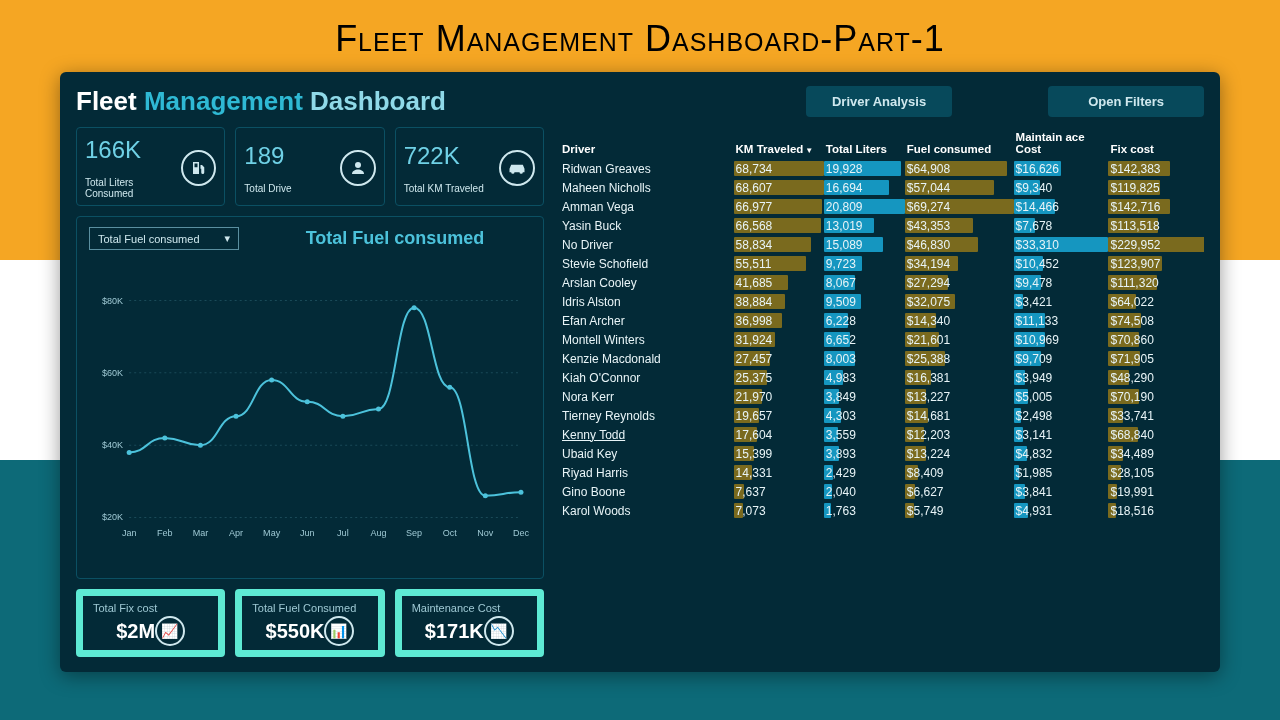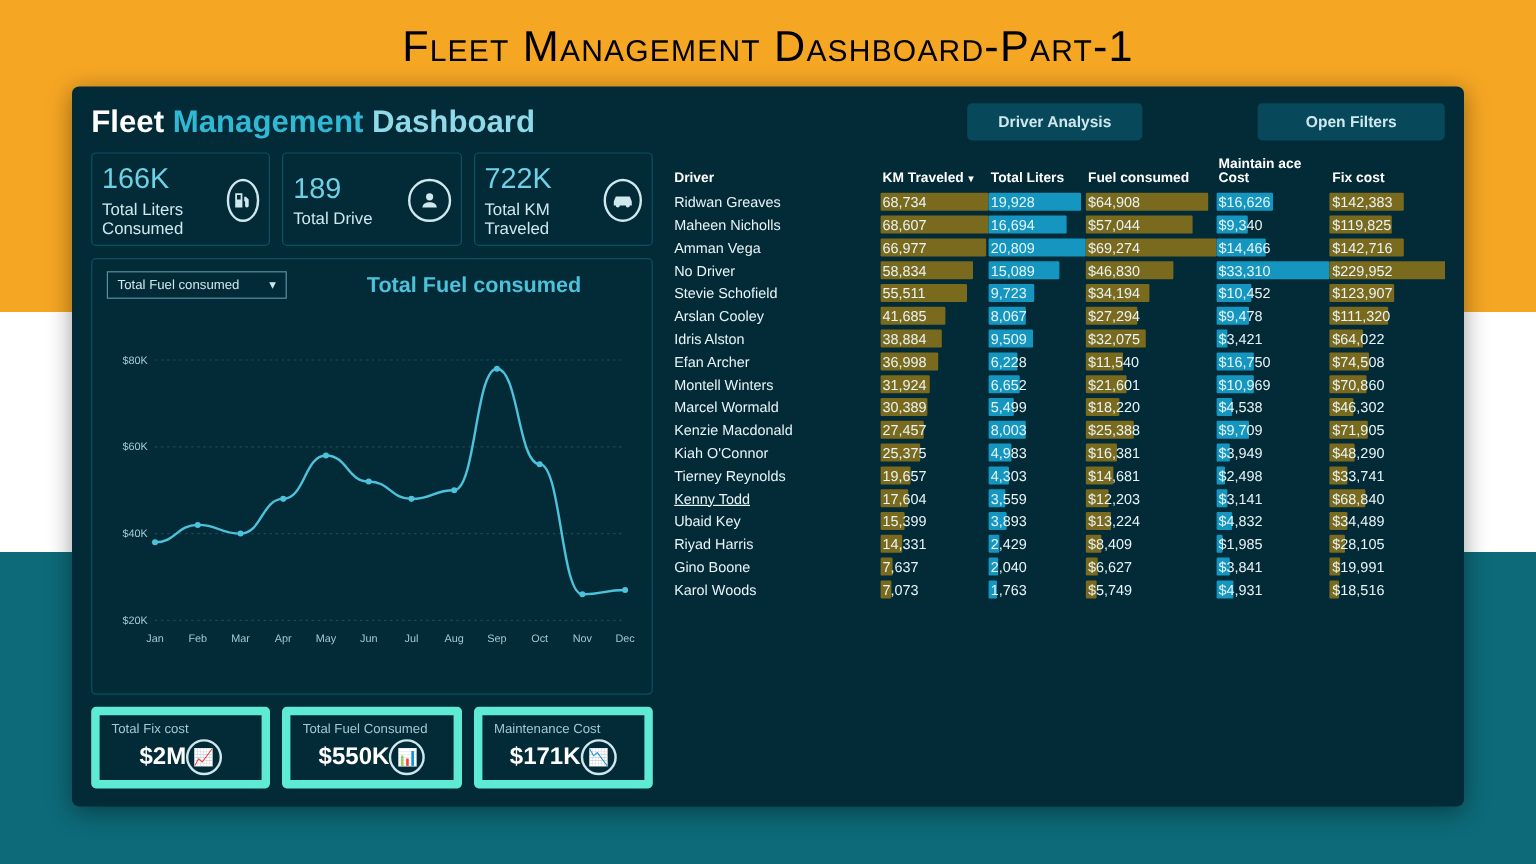--- a/index.html
+++ b/index.html
@@ -14,21 +14,21 @@
   .dash-title .w2 { color:#2fb9d4; }
   .dash-title .w3 { color:#8fd9e8; }
   .btn { background:#07495b; color:#cfe8ee; border:none; padding:8px 26px; border-radius:4px; font-size:13px; font-weight:600; cursor:pointer;}
   .spacer{flex:1;}
   .main { display:flex; gap:12px; height: 530px;}
   .left { flex: 0 0 468px; display:flex; flex-direction:column; gap:10px;}
   .right { flex:1; overflow:hidden;}
   .kpis { display:flex; gap:10px;}
   .kpi { flex:1; border:1px solid #0b5063; border-radius:4px; padding:8px 8px 6px; display:flex; align-items:center; justify-content:space-between;}
   .kpi .num { color:#6fd1e6; font-size:24px; font-weight:400;}
-  .kpi .lbl { color:#cfe8ee; font-size:14px; margin-top:2px;}
+  .kpi .lbl { color:#cfe8ee; font-size:10px; margin-top:13px;}
   .kpi .ico { width:36px; height:36px; border:2px solid #cfe8ee; border-radius:50%; display:flex; align-items:center; justify-content:center; color:#cfe8ee;}
   .chart-box { border:1px solid #0b5063; border-radius:4px; padding:10px 12px; flex:1; display:flex; flex-direction:column;}
   .chart-head { display:flex; align-items:center; gap:20px; margin-bottom:4px;}
   .selector { border:1px solid #5a8fa0; background:transparent; color:#cfe8ee; padding:4px 8px; font-size:11px; width:150px; display:flex; justify-content:space-between; align-items:center; cursor:pointer;}
   .chart-title { color:#4cc2db; font-size:18px; font-weight:600; flex:1; text-align:center;}
   .chart-svg { flex:1; width:100%;}
   .bottom-kpis { display:flex; gap:10px;}
   .bkpi { flex:1; border:7px solid #5eead4; border-radius:4px; padding:6px 10px 4px;}
   .bkpi .lbl{font-size:11px; color:#9fc9d4; margin-bottom:2px;}
   .bkpi .row{display:flex; align-items:center; justify-content:center;}
@@ -203,20 +203,28 @@
               </tr>
               <tr>
                 <td style="width: 150px;">Amman Vega</td>
                 <td class="bar-cell" style="width: 78px;"><div class="bar" style="width: 97.4438%; background: rgb(122, 106, 30);"></div><span class="txt">66,977</span></td>
                 <td class="bar-cell" style="width: 70px;"><div class="bar" style="width: 100%; background: rgb(21, 150, 192);"></div><span class="txt">20,809</span></td>
                 <td class="bar-cell" style="width: 94px;"><div class="bar" style="width: 100%; background: rgb(122, 106, 30);"></div><span class="txt">$69,274</span></td>
                 <td class="bar-cell" style="width: 82px;"><div class="bar" style="width: 43.4284%; background: rgb(21, 150, 192);"></div><span class="txt">$14,466</span></td>
                 <td class="bar-cell" style="width: 86px;"><div class="bar" style="width: 62.0634%; background: rgb(122, 106, 30);"></div><span class="txt">$142,716</span></td>
               </tr>
               <tr>
+                <td style="width: 150px;">Yasin Buck</td>
+                <td class="bar-cell" style="width: 78px;"><div class="bar" style="width: 96.8487%; background: rgb(122, 106, 30);"></div><span class="txt">66,568</span></td>
+                <td class="bar-cell" style="width: 70px;"><div class="bar" style="width: 62.5643%; background: rgb(21, 150, 192);"></div><span class="txt">13,019</span></td>
+                <td class="bar-cell" style="width: 94px;"><div class="bar" style="width: 62.5819%; background: rgb(122, 106, 30);"></div><span class="txt">$43,353</span></td>
+                <td class="bar-cell" style="width: 82px;"><div class="bar" style="width: 23.0501%; background: rgb(21, 150, 192);"></div><span class="txt">$7,678</span></td>
+                <td class="bar-cell" style="width: 86px;"><div class="bar" style="width: 49.366%; background: rgb(122, 106, 30);"></div><span class="txt">$113,518</span></td>
+              </tr>
+              <tr>
                 <td style="width: 150px;">No Driver</td>
                 <td class="bar-cell" style="width: 78px;"><div class="bar" style="width: 85.5966%; background: rgb(122, 106, 30);"></div><span class="txt">58,834</span></td>
                 <td class="bar-cell" style="width: 70px;"><div class="bar" style="width: 72.5119%; background: rgb(21, 150, 192);"></div><span class="txt">15,089</span></td>
                 <td class="bar-cell" style="width: 94px;"><div class="bar" style="width: 67.6011%; background: rgb(122, 106, 30);"></div><span class="txt">$46,830</span></td>
                 <td class="bar-cell" style="width: 82px;"><div class="bar" style="width: 100%; background: rgb(21, 150, 192);"></div><span class="txt">$33,310</span></td>
                 <td class="bar-cell" style="width: 86px;"><div class="bar" style="width: 100%; background: rgb(122, 106, 30);"></div><span class="txt">$229,952</span></td>
               </tr>
               <tr>
                 <td style="width: 150px;">Stevie Schofield</td>
                 <td class="bar-cell" style="width: 78px;"><div class="bar" style="width: 80.7621%; background: rgb(122, 106, 30);"></div><span class="txt">55,511</span></td>
@@ -238,57 +246,57 @@
                 <td class="bar-cell" style="width: 78px;"><div class="bar" style="width: 56.5717%; background: rgb(122, 106, 30);"></div><span class="txt">38,884</span></td>
                 <td class="bar-cell" style="width: 70px;"><div class="bar" style="width: 45.6966%; background: rgb(21, 150, 192);"></div><span class="txt">9,509</span></td>
                 <td class="bar-cell" style="width: 94px;"><div class="bar" style="width: 46.3016%; background: rgb(122, 106, 30);"></div><span class="txt">$32,075</span></td>
                 <td class="bar-cell" style="width: 82px;"><div class="bar" style="width: 10.2702%; background: rgb(21, 150, 192);"></div><span class="txt">$3,421</span></td>
                 <td class="bar-cell" style="width: 86px;"><div class="bar" style="width: 27.8415%; background: rgb(122, 106, 30);"></div><span class="txt">$64,022</span></td>
               </tr>
               <tr>
                 <td style="width: 150px;">Efan Archer</td>
                 <td class="bar-cell" style="width: 78px;"><div class="bar" style="width: 53.8278%; background: rgb(122, 106, 30);"></div><span class="txt">36,998</span></td>
                 <td class="bar-cell" style="width: 70px;"><div class="bar" style="width: 29.9294%; background: rgb(21, 150, 192);"></div><span class="txt">6,228</span></td>
-                <td class="bar-cell" style="width: 94px;"><div class="bar" style="width: 28.4955%; background: rgb(122, 106, 30);"></div><span class="txt">$11,540</span></td>
-                <td class="bar-cell" style="width: 82px;"><div class="bar" style="width: 33.4224%; background: rgb(21, 150, 192);"></div><span class="txt">$16,750</span></td>
+                <td class="bar-cell" style="width: 94px;"><div class="bar" style="width: 28.4955%; background: rgb(122, 106, 30);"></div><span class="txt">$14,340</span></td>
+                <td class="bar-cell" style="width: 82px;"><div class="bar" style="width: 33.4224%; background: rgb(21, 150, 192);"></div><span class="txt">$11,133</span></td>
                 <td class="bar-cell" style="width: 86px;"><div class="bar" style="width: 32.4015%; background: rgb(122, 106, 30);"></div><span class="txt">$74,508</span></td>
               </tr>
               <tr>
                 <td style="width: 150px;">Montell Winters</td>
                 <td class="bar-cell" style="width: 78px;"><div class="bar" style="width: 46.4457%; background: rgb(122, 106, 30);"></div><span class="txt">31,924</span></td>
                 <td class="bar-cell" style="width: 70px;"><div class="bar" style="width: 31.9669%; background: rgb(21, 150, 192);"></div><span class="txt">6,652</span></td>
                 <td class="bar-cell" style="width: 94px;"><div class="bar" style="width: 31.182%; background: rgb(122, 106, 30);"></div><span class="txt">$21,601</span></td>
                 <td class="bar-cell" style="width: 82px;"><div class="bar" style="width: 32.9301%; background: rgb(21, 150, 192);"></div><span class="txt">$10,969</span></td>
                 <td class="bar-cell" style="width: 86px;"><div class="bar" style="width: 30.8151%; background: rgb(122, 106, 30);"></div><span class="txt">$70,860</span></td>
               </tr>
               <tr>
-                <td style="width: 150px;">Marcel Wormald</td>
-                <td class="bar-cell" style="width: 78px;"><div class="bar" style="width: 44.2125%; background: rgb(122, 106, 30);"></div><span class="txt">30,389</span></td>
-                <td class="bar-cell" style="width: 70px;"><div class="bar" style="width: 26.4261%; background: rgb(21, 150, 192);"></div><span class="txt">5,499</span></td>
-                <td class="bar-cell" style="width: 94px;"><div class="bar" style="width: 26.3014%; background: rgb(122, 106, 30);"></div><span class="txt">$18,220</span></td>
-                <td class="bar-cell" style="width: 82px;"><div class="bar" style="width: 13.6235%; background: rgb(21, 150, 192);"></div><span class="txt">$4,538</span></td>
-                <td class="bar-cell" style="width: 86px;"><div class="bar" style="width: 20.1355%; background: rgb(122, 106, 30);"></div><span class="txt">$46,302</span></td>
-              </tr>
-              <tr>
                 <td style="width: 150px;">Kenzie Macdonald</td>
                 <td class="bar-cell" style="width: 78px;"><div class="bar" style="width: 39.9468%; background: rgb(122, 106, 30);"></div><span class="txt">27,457</span></td>
                 <td class="bar-cell" style="width: 70px;"><div class="bar" style="width: 38.4593%; background: rgb(21, 150, 192);"></div><span class="txt">8,003</span></td>
                 <td class="bar-cell" style="width: 94px;"><div class="bar" style="width: 36.6487%; background: rgb(122, 106, 30);"></div><span class="txt">$25,388</span></td>
                 <td class="bar-cell" style="width: 82px;"><div class="bar" style="width: 29.1474%; background: rgb(21, 150, 192);"></div><span class="txt">$9,709</span></td>
                 <td class="bar-cell" style="width: 86px;"><div class="bar" style="width: 31.2696%; background: rgb(122, 106, 30);"></div><span class="txt">$71,905</span></td>
               </tr>
               <tr>
                 <td style="width: 150px;">Kiah O'Connor</td>
                 <td class="bar-cell" style="width: 78px;"><div class="bar" style="width: 36.9177%; background: rgb(122, 106, 30);"></div><span class="txt">25,375</span></td>
                 <td class="bar-cell" style="width: 70px;"><div class="bar" style="width: 23.9464%; background: rgb(21, 150, 192);"></div><span class="txt">4,983</span></td>
                 <td class="bar-cell" style="width: 94px;"><div class="bar" style="width: 23.6467%; background: rgb(122, 106, 30);"></div><span class="txt">$16,381</span></td>
                 <td class="bar-cell" style="width: 82px;"><div class="bar" style="width: 11.8553%; background: rgb(21, 150, 192);"></div><span class="txt">$3,949</span></td>
                 <td class="bar-cell" style="width: 86px;"><div class="bar" style="width: 21%; background: rgb(122, 106, 30);"></div><span class="txt">$48,290</span></td>
               </tr>
               <tr>
+                <td style="width: 150px;">Nora Kerr</td>
+                <td class="bar-cell" style="width: 78px;"><div class="bar" style="width: 31.9638%; background: rgb(122, 106, 30);"></div><span class="txt">21,970</span></td>
+                <td class="bar-cell" style="width: 70px;"><div class="bar" style="width: 18.4968%; background: rgb(21, 150, 192);"></div><span class="txt">3,849</span></td>
+                <td class="bar-cell" style="width: 94px;"><div class="bar" style="width: 19.0937%; background: rgb(122, 106, 30);"></div><span class="txt">$13,227</span></td>
+                <td class="bar-cell" style="width: 82px;"><div class="bar" style="width: 15.0255%; background: rgb(21, 150, 192);"></div><span class="txt">$5,005</span></td>
+                <td class="bar-cell" style="width: 86px;"><div class="bar" style="width: 30.5238%; background: rgb(122, 106, 30);"></div><span class="txt">$70,190</span></td>
+              </tr>
+              <tr>
                 <td style="width: 150px;">Tierney Reynolds</td>
                 <td class="bar-cell" style="width: 78px;"><div class="bar" style="width: 28.5987%; background: rgb(122, 106, 30);"></div><span class="txt">19,657</span></td>
                 <td class="bar-cell" style="width: 70px;"><div class="bar" style="width: 20.6786%; background: rgb(21, 150, 192);"></div><span class="txt">4,303</span></td>
                 <td class="bar-cell" style="width: 94px;"><div class="bar" style="width: 21.1927%; background: rgb(122, 106, 30);"></div><span class="txt">$14,681</span></td>
                 <td class="bar-cell" style="width: 82px;"><div class="bar" style="width: 7.49925%; background: rgb(21, 150, 192);"></div><span class="txt">$2,498</span></td>
                 <td class="bar-cell" style="width: 86px;"><div class="bar" style="width: 14.6731%; background: rgb(122, 106, 30);"></div><span class="txt">$33,741</span></td>
               </tr>
               <tr>
                 <td style="width: 150px; text-decoration: underline;">Kenny Todd</td>
                 <td class="bar-cell" style="width: 78px;"><div class="bar" style="width: 25.6118%; background: rgb(122, 106, 30);"></div><span class="txt">17,604</span></td>

